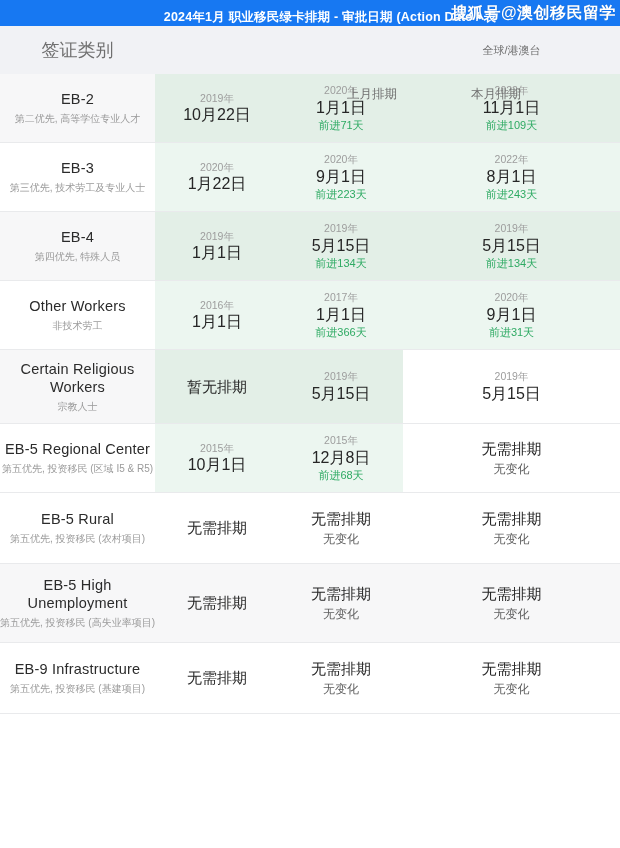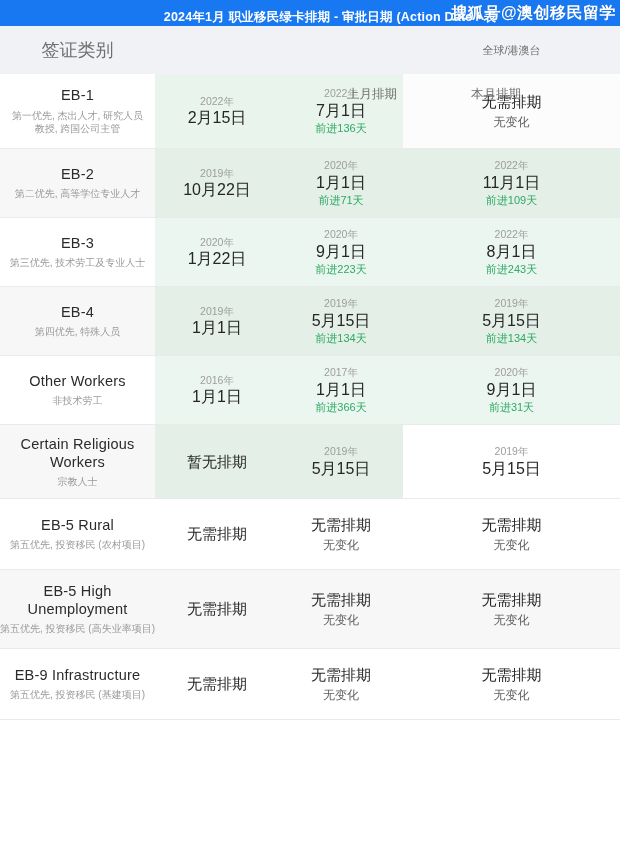--- a/index.html
+++ b/index.html
@@ -189,42 +189,20 @@
             <div class="h-mainland-title">中国大陆</div>
             <div class="h-sub-left">上月排期</div>
             <div class="h-sub-right">本月排期</div>
           </div>
         </th>
         <th class="h-glob">全球/港澳台</th>
       </tr>
     </thead>
     <tbody id="tbody">
         <tr class="data-row">
-          <td class="cat bg-white" style="height:74px">
-            <div class="cat-name">EB-1</div>
-            <div class="cat-desc">
-              <div>第一优先, 杰出人才, 研究人员</div>
-              <div>教授, 跨国公司主管</div>
-            </div>
-          </td>
-          <td class="date-cell bg-green1">
-            <div class="yr">2022年</div>
-            <div class="md">2月15日</div>
-          </td>
-          <td class="date-cell bg-green1">
-            <div class="yr">2022年</div>
-            <div class="md">7月1日</div>
-            <div class="delta">前进136天</div>
-          </td>
-          <td class="date-cell bg-offw">
-            <div class="plain">无需排期</div>
-            <div class="nochange">无变化</div>
-          </td>
-        </tr>
-        <tr class="data-row">
           <td class="cat bg-gray" style="height:67px">
             <div class="cat-name">EB-2</div>
             <div class="cat-desc">
               <div>第二优先, 高等学位专业人才</div>
             </div>
           </td>
           <td class="date-cell bg-green2">
             <div class="yr">2019年</div>
             <div class="md">10月22日</div>
           </td>
@@ -318,20 +296,41 @@
           <td class="date-cell bg-green2">
             <div class="yr">2019年</div>
             <div class="md">5月15日</div>
           </td>
           <td class="date-cell bg-white">
             <div class="yr">2019年</div>
             <div class="md">5月15日</div>
           </td>
         </tr>
         <tr class="data-row">
+          <td class="cat bg-white" style="height:65px">
+            <div class="cat-name">EB-5 Regional Center</div>
+            <div class="cat-desc">
+              <div>第五优先, 投资移民 (区域 I5 &amp; R5)</div>
+            </div>
+          </td>
+          <td class="date-cell bg-green3">
+            <div class="yr">2015年</div>
+            <div class="md">10月1日</div>
+          </td>
+          <td class="date-cell bg-green3">
+            <div class="yr">2015年</div>
+            <div class="md">12月8日</div>
+            <div class="delta">前进68天</div>
+          </td>
+          <td class="date-cell bg-white">
+            <div class="plain">无需排期</div>
+            <div class="nochange">无变化</div>
+          </td>
+        </tr>
+        <tr class="data-row">
           <td class="cat bg-white" style="height:70px">
             <div class="cat-name">EB-5 Rural</div>
             <div class="cat-desc">
               <div>第五优先, 投资移民 (农村项目)</div>
             </div>
           </td>
           <td class="date-cell bg-white">
             <div class="plain">无需排期</div>
           </td>
           <td class="date-cell bg-white">

